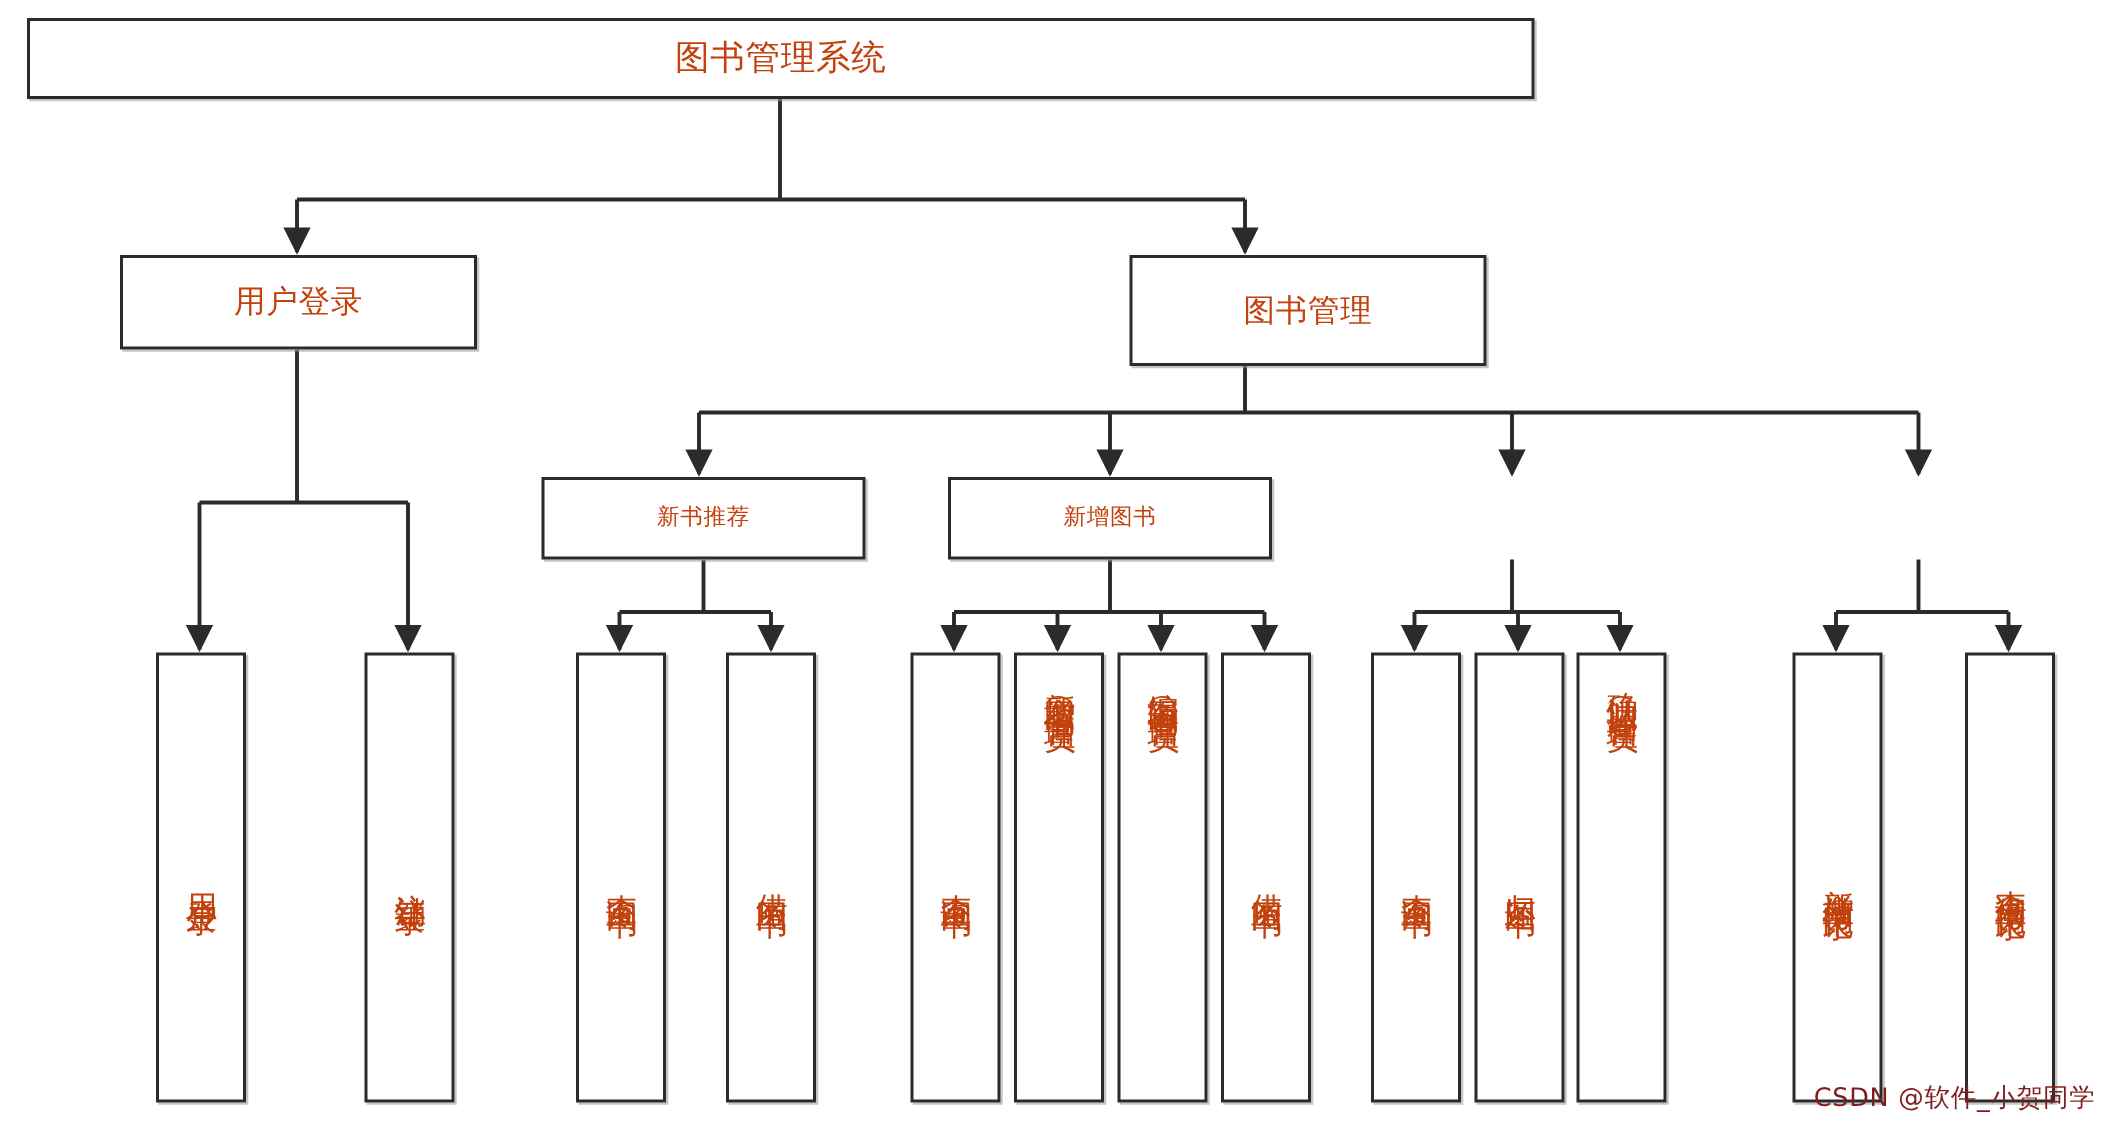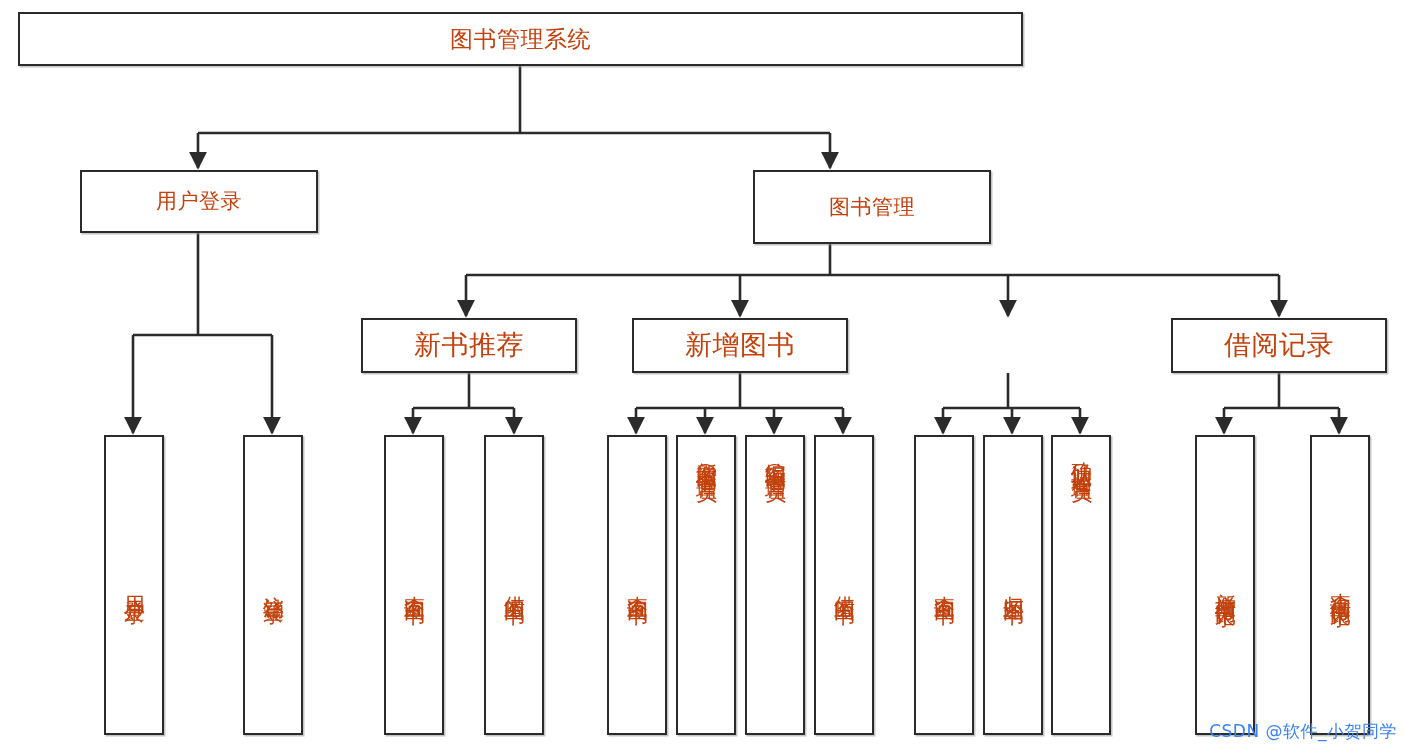--- a/index.html
+++ b/index.html
@@ -38,21 +38,21 @@
   }
   .node-label {
     color: #c2410c;
     line-height: 1.06;
     text-align: right;
     white-space: pre-line;
     letter-spacing: 0.5px;
   }
   .lvl0 .node-label { font-size: 23px; }
   .lvl1 .node-label { font-size: 21px; }
-  .lvl2 .node-label { font-size: 27px; font-family: Liberation Serif, serif; }
+  .lvl2 .node-label { font-size: 15px; font-family: Liberation Serif, serif; }
   .leaf {
     align-items: flex-start;
     padding-top: 8px;
   }
   .leaf .node-label {
     writing-mode: vertical-rl;
     text-orientation: upright;
     font-size: 21px;
     letter-spacing: 3px;
     line-height: 1;
@@ -60,21 +60,21 @@
   }
   .leaf.leaf-mid {
     align-items: center;
     padding-top: 0;
   }
   .watermark {
     position: absolute;
     right: 8px;
     bottom: 4px;
     font-size: 17px;
-    color: #3b82f6;
+    color: #7f1d1d;
     white-space: nowrap;
     letter-spacing: 0.5px;
   }
 </style>
 </head>
 <body>
 
 <div id="diagram-root">
 
   <svg class="canvas" viewBox="0 0 1405 747">
@@ -137,23 +137,20 @@
   <div class="node-box lvl1" style="left:753px; top:170px; width:238px; height:74px;">
     <span class="node-label">图书管理</span>
   </div>
 
   <div class="node-box lvl2" style="left:361px; top:318px; width:216px; height:55px;">
     <span class="node-label">新书推荐</span>
   </div>
   <div class="node-box lvl2" style="left:632px; top:318px; width:216px; height:55px;">
     <span class="node-label">新增图书</span>
   </div>
-  <div class="node-box lvl2" style="left:1171px; top:318px; width:216px; height:55px;">
-    <span class="node-label">借阅记录</span>
-  </div>
 
   <div class="node-box leaf leaf-mid" style="left:104px; top:435px; width:60px; height:300px;">
     <span class="node-label">用户登录</span>
   </div>
   <div class="node-box leaf leaf-mid" style="left:243px; top:435px; width:60px; height:300px;">
     <span class="node-label">注销登录</span>
   </div>
 
   <div class="node-box leaf leaf-mid" style="left:384px; top:435px; width:60px; height:300px;">
     <span class="node-label">查询图书</span>

